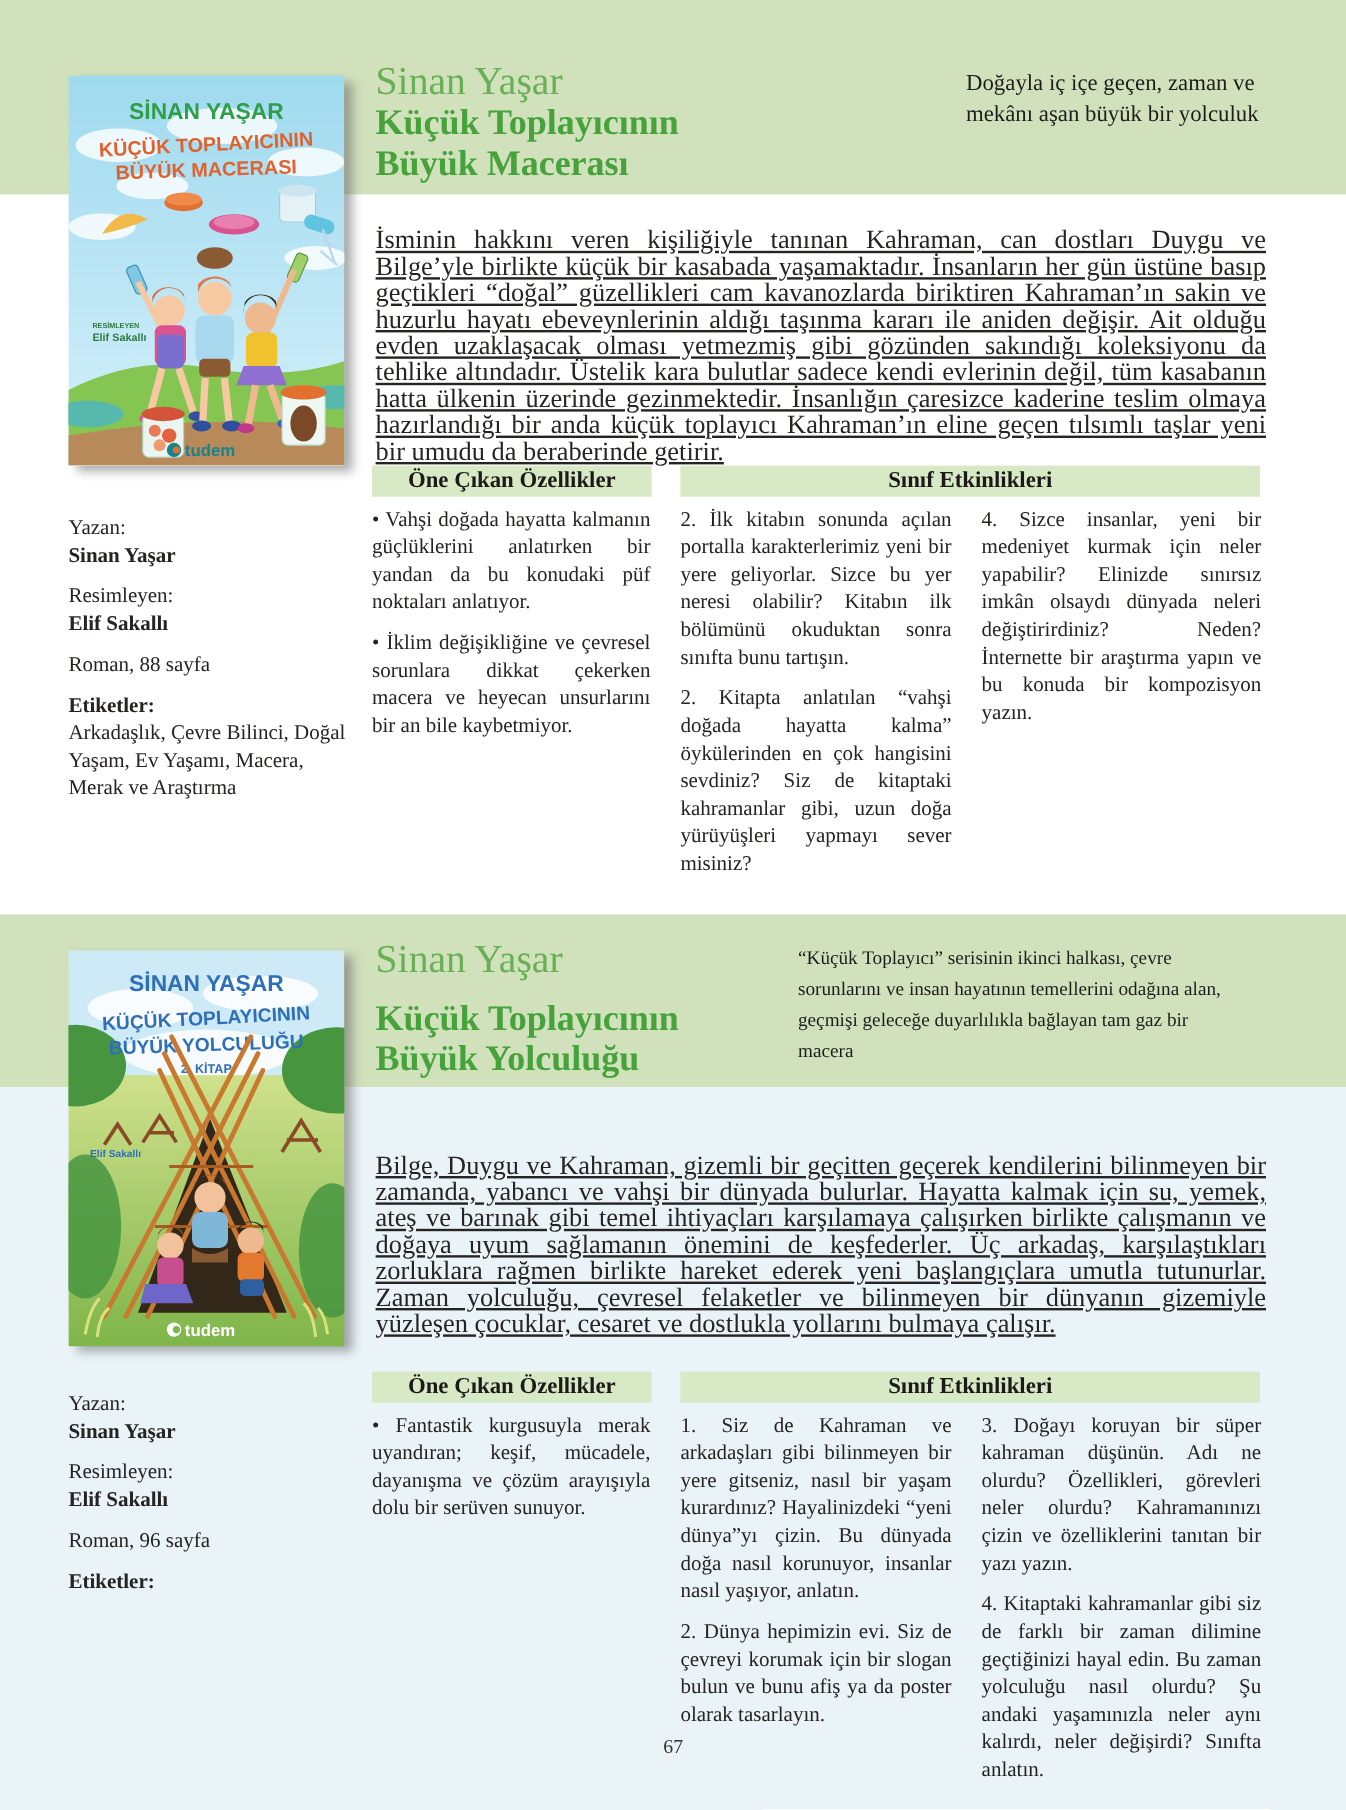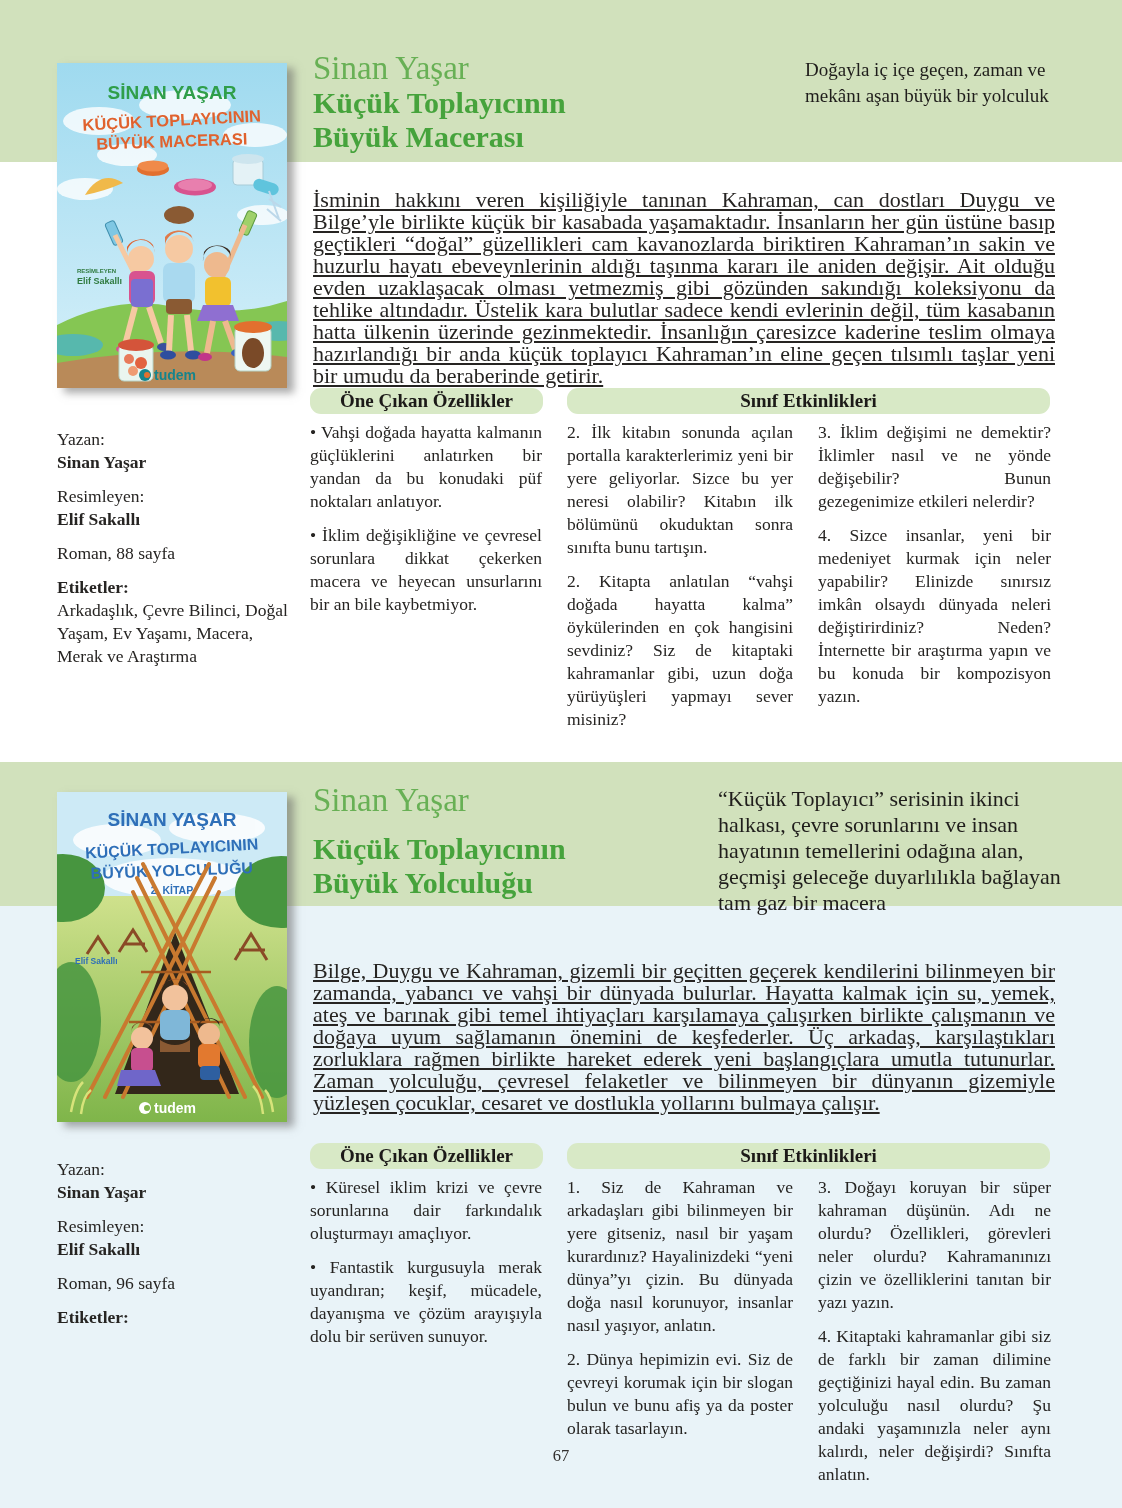--- a/index.html
+++ b/index.html
@@ -19,28 +19,28 @@
 
   .head { position:absolute; left:313px; }
   .head-author { font-size:33px; line-height:36px; color:#68b055; }
   .head-title  { font-size:30px; line-height:34px; font-weight:bold; color:#46a33c; }
   .head1 { top:50px; }
   .head2 { top:782px; }
   .head2 .head-title { margin-top:14px; }
 
   .tagline { position:absolute; font-size:19px; line-height:26px; color:#1f1d1b; }
   .tagline1 { left:805px; top:57px;  width:248px; }
-  .tagline2 { left:718px; top:786px; width:358px; font-size:22px; }
+  .tagline2 { left:665px; top:786px; width:358px; font-size:16px; }
 
   .desc { position:absolute; left:313px; width:742px; font-size:22px; line-height:22px; text-align:justify;text-decoration:underline; }
   .desc1 { top:189px; }
   .desc2 { top:960px; }
 
   .colbar { position:absolute; height:26px; background:#d8e9c6; text-align:center;
-            font-weight:bold; font-size:19px; line-height:26px; color:#1c1a18;border-radius:11px; }
+            font-weight:bold; font-size:19px; line-height:26px; color:#1c1a18; }
   .featbar1 { left:310px; top:388px; width:233px; }
   .actbar1  { left:567px; top:388px; width:483px; }
   .featbar2 { left:310px; top:1143px; width:233px; }
   .actbar2  { left:567px; top:1143px; width:483px; }
 
   .coltext { position:absolute; }
   .coltext p { margin:0 0 11px 0; font-size:17.5px; line-height:23px; text-align:justify; }
   .feat1 { left:310px; top:421px; width:232px; }
   .act1a { left:567px; top:421px; width:226px; }
   .act1b { left:818px; top:421px; width:233px; }
@@ -167,21 +167,20 @@
   <div class="coltext feat1">
     <p>• Vahşi doğada hayatta kalmanın güçlüklerini anlatırken bir yandan da bu konudaki püf noktaları anlatıyor.</p>
     <p>• İklim değişikliğine ve çevresel sorunlara dikkat çekerken macera ve heyecan unsurlarını bir an bile kaybetmiyor.</p>
   </div>
 
   <div class="coltext act1a">
     <p>2. İlk kitabın sonunda açılan portalla karakterlerimiz yeni bir yere geliyorlar. Sizce bu yer neresi olabilir? Kitabın ilk bölümünü okuduktan sonra sınıfta bunu tartışın.</p>
     <p>2. Kitapta anlatılan “vahşi doğada hayatta kalma” öykülerinden en çok hangisini sevdiniz? Siz de kitaptaki kahramanlar gibi, uzun doğa yürüyüşleri yapmayı sever misiniz?</p>
   </div>
   <div class="coltext act1b">
-    <p>3. İklim değişimi ne demektir? İklimler nasıl ve ne yönde değişebilir? Bunun gezegenimize etkileri nelerdir?</p>
     <p>4. Sizce insanlar, yeni bir medeniyet kurmak için neler yapabilir? Elinizde sınırsız imkân olsaydı dünyada neleri değiştirirdiniz? Neden? İnternette bir araştırma yapın ve bu konuda bir kompozisyon yazın.</p>
   </div>
 
   <div class="sidebar side1">
     <div class="group">
       <div>Yazan:</div>
       <div class="b">Sinan Yaşar</div>
     </div>
     <div class="group">
       <div>Resimleyen:</div>
@@ -269,21 +268,20 @@
   </div>
 
   <div class="tagline tagline2">“Küçük Toplayıcı” serisinin ikinci halkası, çevre sorunlarını ve insan hayatının temellerini odağına alan, geçmişi geleceğe duyarlılıkla bağlayan tam gaz bir macera</div>
 
   <div class="desc desc2">Bilge, Duygu ve Kahraman, gizemli bir geçitten geçerek kendilerini bilinmeyen bir zamanda, yabancı ve vahşi bir dünyada bulurlar. Hayatta kalmak için su, yemek, ateş ve barınak gibi temel ihtiyaçları karşılamaya çalışırken birlikte çalışmanın ve doğaya uyum sağlamanın önemini de keşfederler. Üç arkadaş, karşılaştıkları zorluklara rağmen birlikte hareket ederek yeni başlangıçlara umutla tutunurlar. Zaman yolculuğu, çevresel felaketler ve bilinmeyen bir dünyanın gizemiyle yüzleşen çocuklar, cesaret ve dostlukla yollarını bulmaya çalışır.</div>
 
   <div class="colbar featbar2">Öne Çıkan Özellikler</div>
   <div class="colbar actbar2">Sınıf Etkinlikleri</div>
 
   <div class="coltext feat2">
-    <p>• Küresel iklim krizi ve çevre sorunlarına dair farkındalık oluşturmayı amaçlıyor.</p>
     <p>• Fantastik kurgusuyla merak uyandıran; keşif, mücadele, dayanışma ve çözüm arayışıyla dolu bir serüven sunuyor.</p>
   </div>
 
   <div class="coltext act2a">
     <p>1. Siz de Kahraman ve arkadaşları gibi bilinmeyen bir yere gitseniz, nasıl bir yaşam kurardınız? Hayalinizdeki “yeni dünya”yı çizin. Bu dünyada doğa nasıl korunuyor, insanlar nasıl yaşıyor, anlatın.</p>
     <p>2. Dünya hepimizin evi. Siz de çevreyi korumak için bir slogan bulun ve bunu afiş ya da poster olarak tasarlayın.</p>
   </div>
   <div class="coltext act2b">
     <p>3. Doğayı koruyan bir süper kahraman düşünün. Adı ne olurdu? Özellikleri, görevleri neler olurdu? Kahramanınızı çizin ve özelliklerini tanıtan bir yazı yazın.</p>
     <p>4. Kitaptaki kahramanlar gibi siz de farklı bir zaman dilimine geçtiğinizi hayal edin. Bu zaman yolculuğu nasıl olurdu? Şu andaki yaşamınızla neler aynı kalırdı, neler değişirdi? Sınıfta anlatın.</p>

